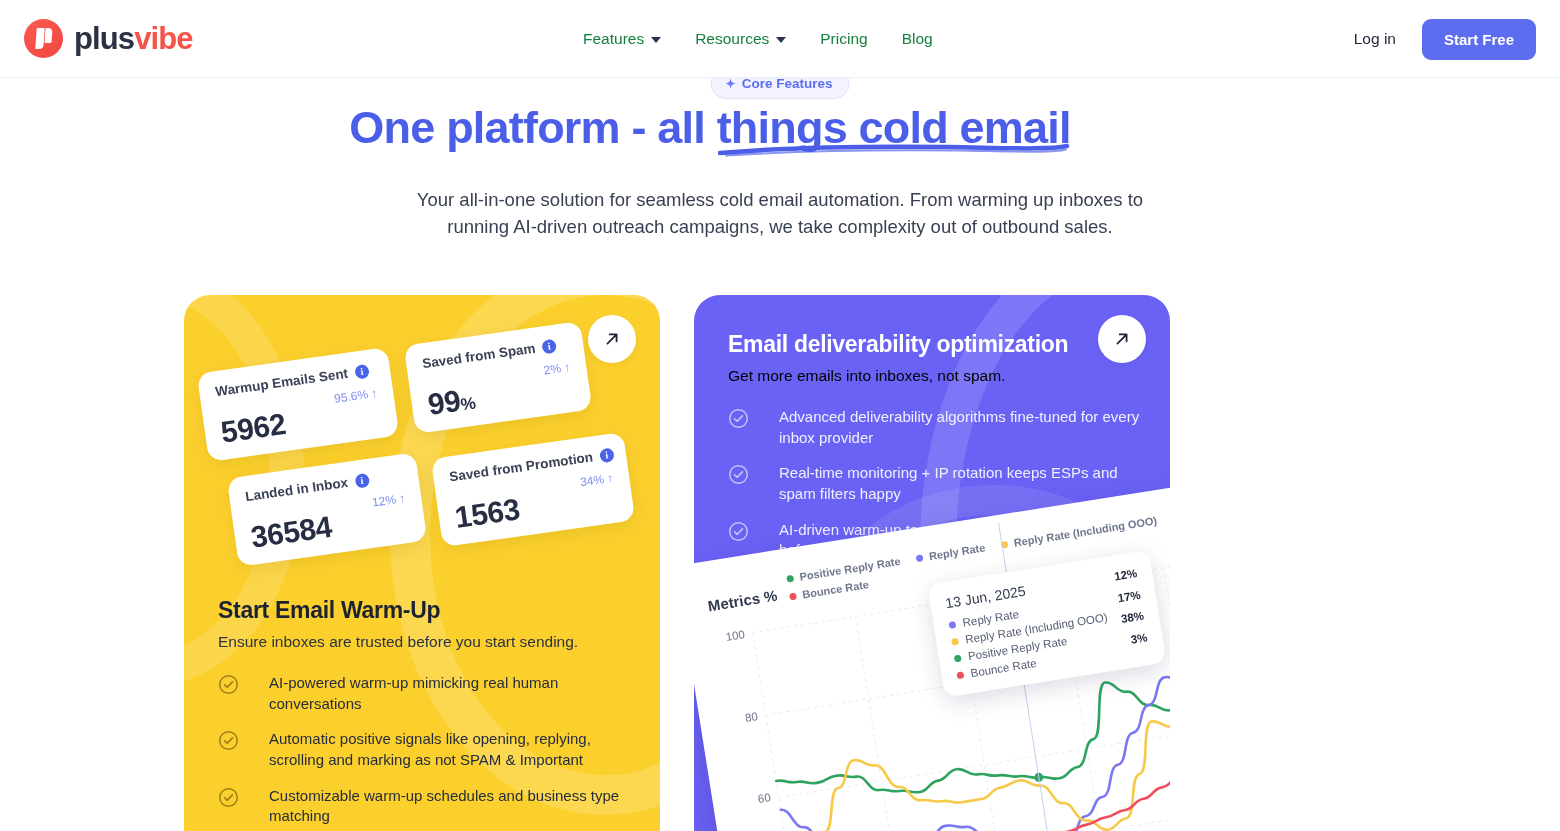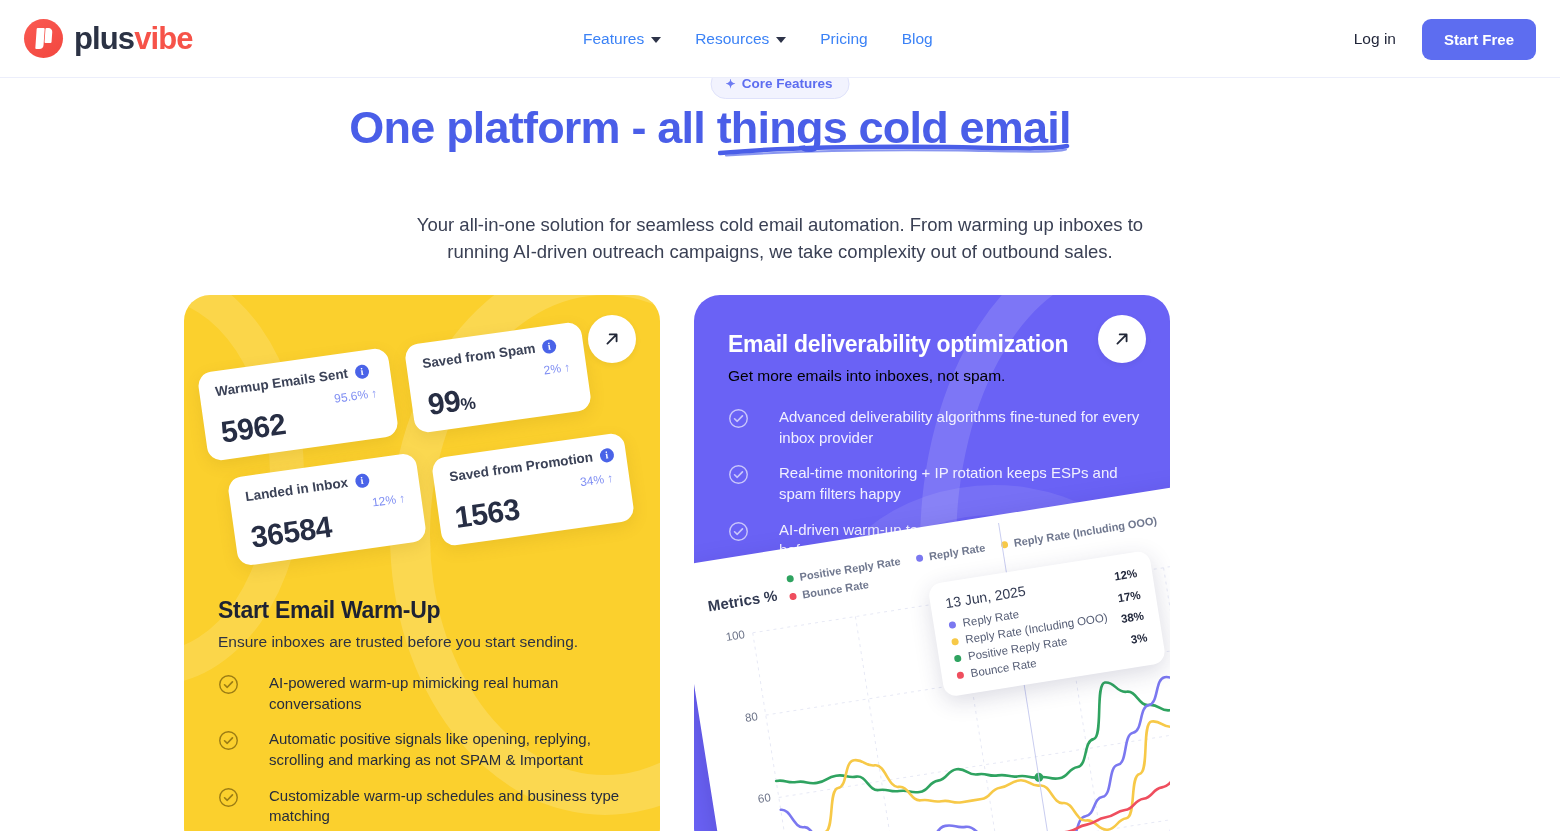--- a/index.html
+++ b/index.html
@@ -52,21 +52,21 @@
     line-height: 1;
   }
   .logo-plus { color: #2b3244; }
   .logo-vibe { color: #f65349; }
 
   .nav {
     position: absolute; left: 583px; top: 0; height: 78px;
     display: flex; align-items: center; gap: 34px;
   }
   .nav-item {
-    font-size: 15.5px; color: #3b82f6; font-weight: 400;
+    font-size: 15.5px; color: #15803d; font-weight: 400;
     display: flex; align-items: center; gap: 7px;
     cursor: pointer; white-space: nowrap;
   }
   .caret {
     width: 0; height: 0;
     border-left: 5px solid transparent;
     border-right: 5px solid transparent;
     border-top: 6px solid #2d3348;
     display: inline-block;
     margin-top: 2px;
@@ -109,21 +109,21 @@
     color: #4a5ee8;
   }
   .underline-svg {
     position: absolute; top: 64px; left: 718px;
     pointer-events: none;
   }
   .hero-sub {
     position: absolute; top: 108px; left: 50%;
     transform: translateX(-50%);
     width: 780px;
-    font-size: 18.5px; line-height: 1.48; color: #3a4054; margin-top: 25px;
+    font-size: 18.5px; line-height: 1.48; color: #3a4054;
   }
 
   
   .cards {
     position: absolute; top: 295px; left: 184px;
     display: flex; gap: 34px;
   }
   .card {
     width: 476px; height: 560px;
     border-radius: 26px;

